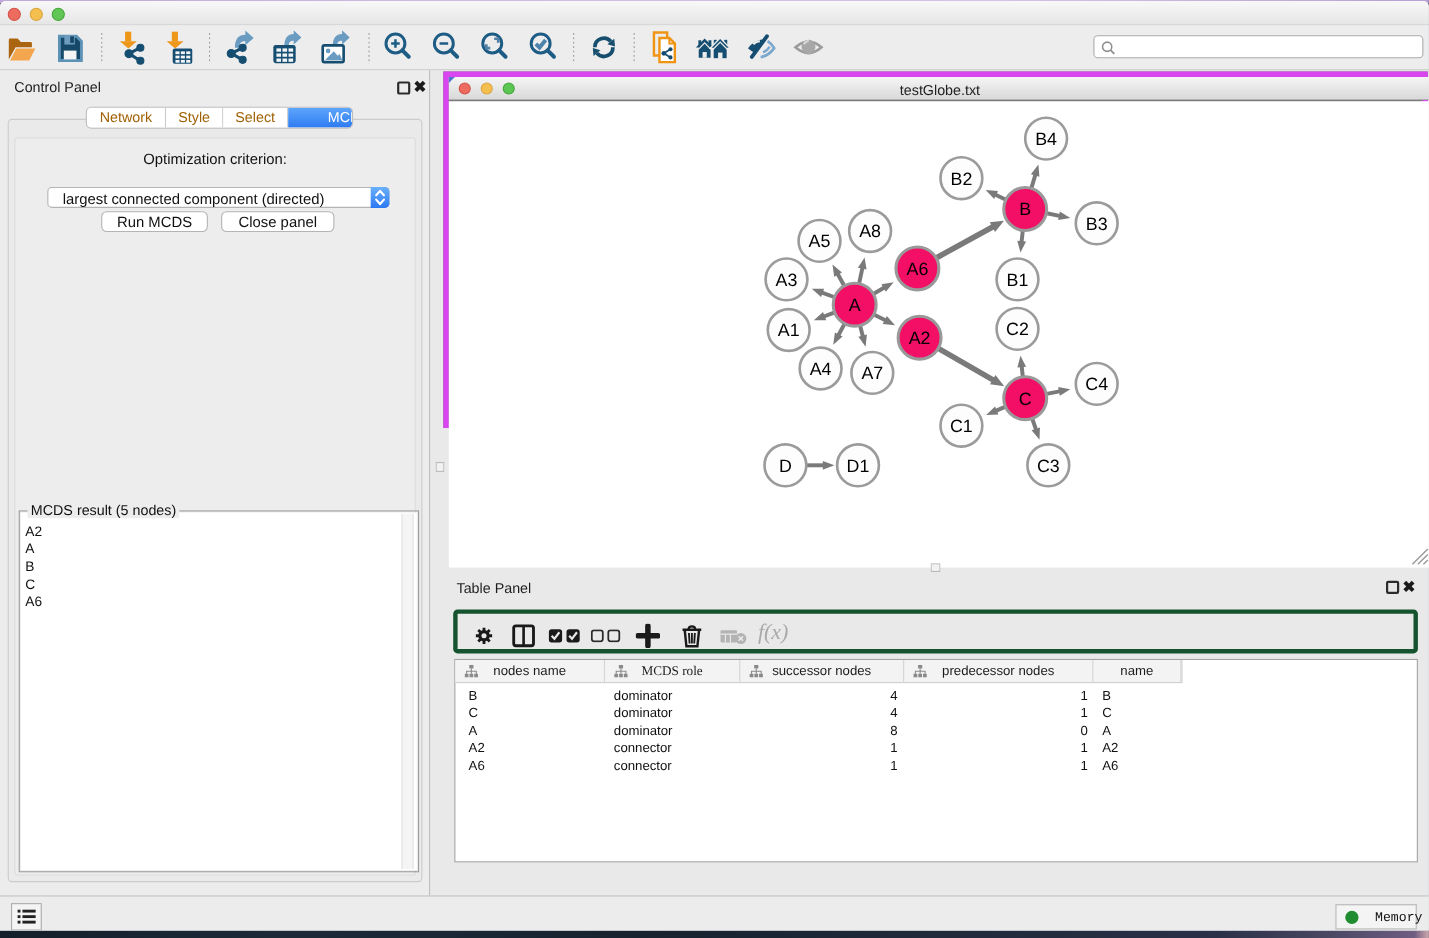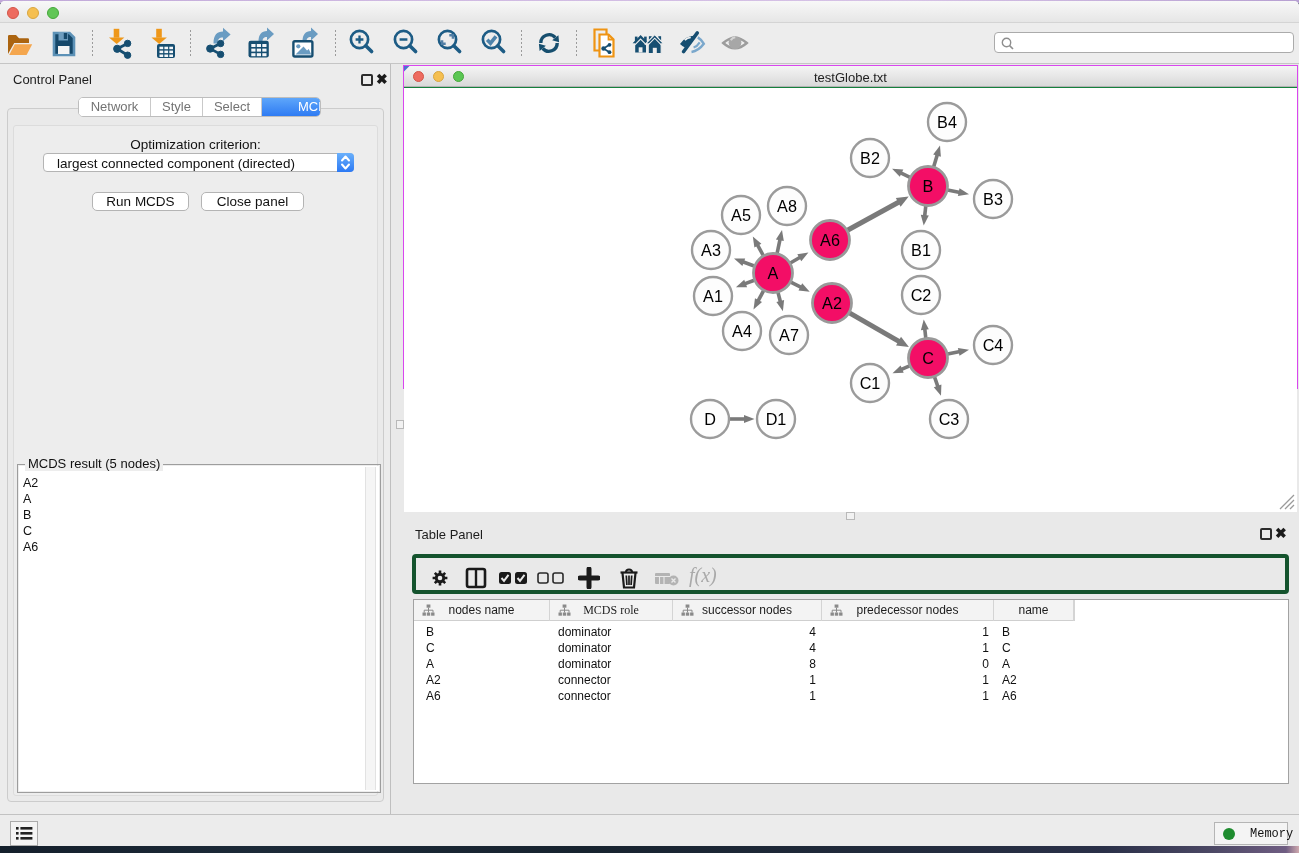--- a/index.html
+++ b/index.html
@@ -31,49 +31,49 @@
 #mainarea { position:absolute; left:0; top:63px; width:1299px; height:752px; background:#e9e9e9; }
 
 #leftpanel { position:absolute; left:0; top:0; width:391px; height:752px;
   background:#ececec; border-right:1px solid #bfbfbf; }
 #cp-title { position:absolute; left:13px; top:8px; font-size:13px; color:#1d1d1d; }
 .float-btn { position:absolute; top:10px; width:12px; height:12px;
   border:2px solid #2c2c2c; border-radius:2px; background:transparent; }
 .close-x { position:absolute; top:7px; font-size:14px; font-weight:bold; color:#1a1a1a; }
 #cp-tabs { position:absolute; left:78px; top:33px; height:20px; display:flex; z-index:5;
   border:1px solid #bdbdbd; border-radius:5px; overflow:hidden; background:#fff; }
-#cp-tabs .tab { height:18px; line-height:18px; font-size:13px; color:#737373;
+#cp-tabs .tab { height:18px; line-height:18px; font-size:13px; color:#a16207;
   text-align:center; border-right:1px solid #c9c9c9; background:#fff; }
 #cp-tabs .tab:last-child { border-right:none; }
 #cp-tabs .tab.sel { background:linear-gradient(#5ea6fa,#2e7bf3); color:#fff;padding-left:36px; }
 #cp-outer { position:absolute; left:7px; top:44px; width:377px; height:694px;
   background:#eaeaea; border:1px solid #cccccc; border-radius:4px; }
 #cp-inner { position:absolute; left:5px; top:16px; width:365px; height:671px;
   background:#ededed; border:1px solid #dcdcdc; border-radius:3px; }
 #opt-label { position:absolute; left:0; top:73px; width:391px; text-align:center;
   font-size:13.5px; color:#111; }
-#combo { position:absolute; left:43px; top:89px; width:311px; height:19px;
+#combo { position:absolute; left:43px; top:106px; width:311px; height:19px;
   background:#fff; border:1px solid #b4b4b4; border-radius:4px; }
 #combo .ct { position:absolute; left:13px; top:2px; font-size:13.5px; color:#111; }
 #combo .cap { position:absolute; right:-1px; top:-1px; width:17px; height:19px;
   background:linear-gradient(#6ab0fb,#2c79f4); border-radius:0 4px 4px 0; }
 .btn { position:absolute; height:19px; background:#fff; border:1px solid #b4b4b4;
   border-radius:5px; font-size:13.5px; color:#111; text-align:center; line-height:17px; }
 
 #groupbox { position:absolute; left:17px; top:400px; width:364px; height:329px;
   border:1px solid #9d9d9d; }
 #gb-title { position:absolute; left:7px; top:-9px; background:#ededed; padding:0 3px;
   font-size:13px; color:#111; }
 #gb-list { position:absolute; left:1px; top:1px; width:360px; height:325px; background:#fff; }
 #gb-list .li { position:absolute; left:4px; font-size:12.5px; color:#111; }
 #gb-scroll { position:absolute; right:3px; top:1px; width:11px; height:323px;
   background:#f5f5f5; border-left:1px solid #e2e2e2; border-right:1px solid #e2e2e2; }
 
 #netwin { position:absolute; left:403px; top:1px; width:895px; height:324px;
-  background:#15803d; border:1px solid #d946ef; }
+  background:#737373; border:5px solid #d946ef; }
 #nw-titlebar { position:absolute; left:0; top:0; width:893px; height:21px;
   background:linear-gradient(#f5f5f5,#d9d9d9); border-bottom:1px solid #b3b3b3; }
 #nw-titlebar .tl { position:absolute; top:5px; width:11px; height:11px; border-radius:50%; }
 #nw-title-text { position:absolute; top:4px; width:893px; text-align:center; font-size:13px; color:#222; }
 #nw-canvas { position:absolute; left:0; top:22px; width:893px; height:424px; background:#fff; }
 
 #tablepanel { position:absolute; left:403px; top:457px; width:896px; height:295px; }
 #tp-title { position:absolute; left:12px; top:6px; font-size:13px; color:#1d1d1d; }
 #tp-toolbar { position:absolute; left:9px; top:33px; width:877px; height:40px;
   background:#e9e9e9; border:4px solid #14532d; border-radius:4px; }

